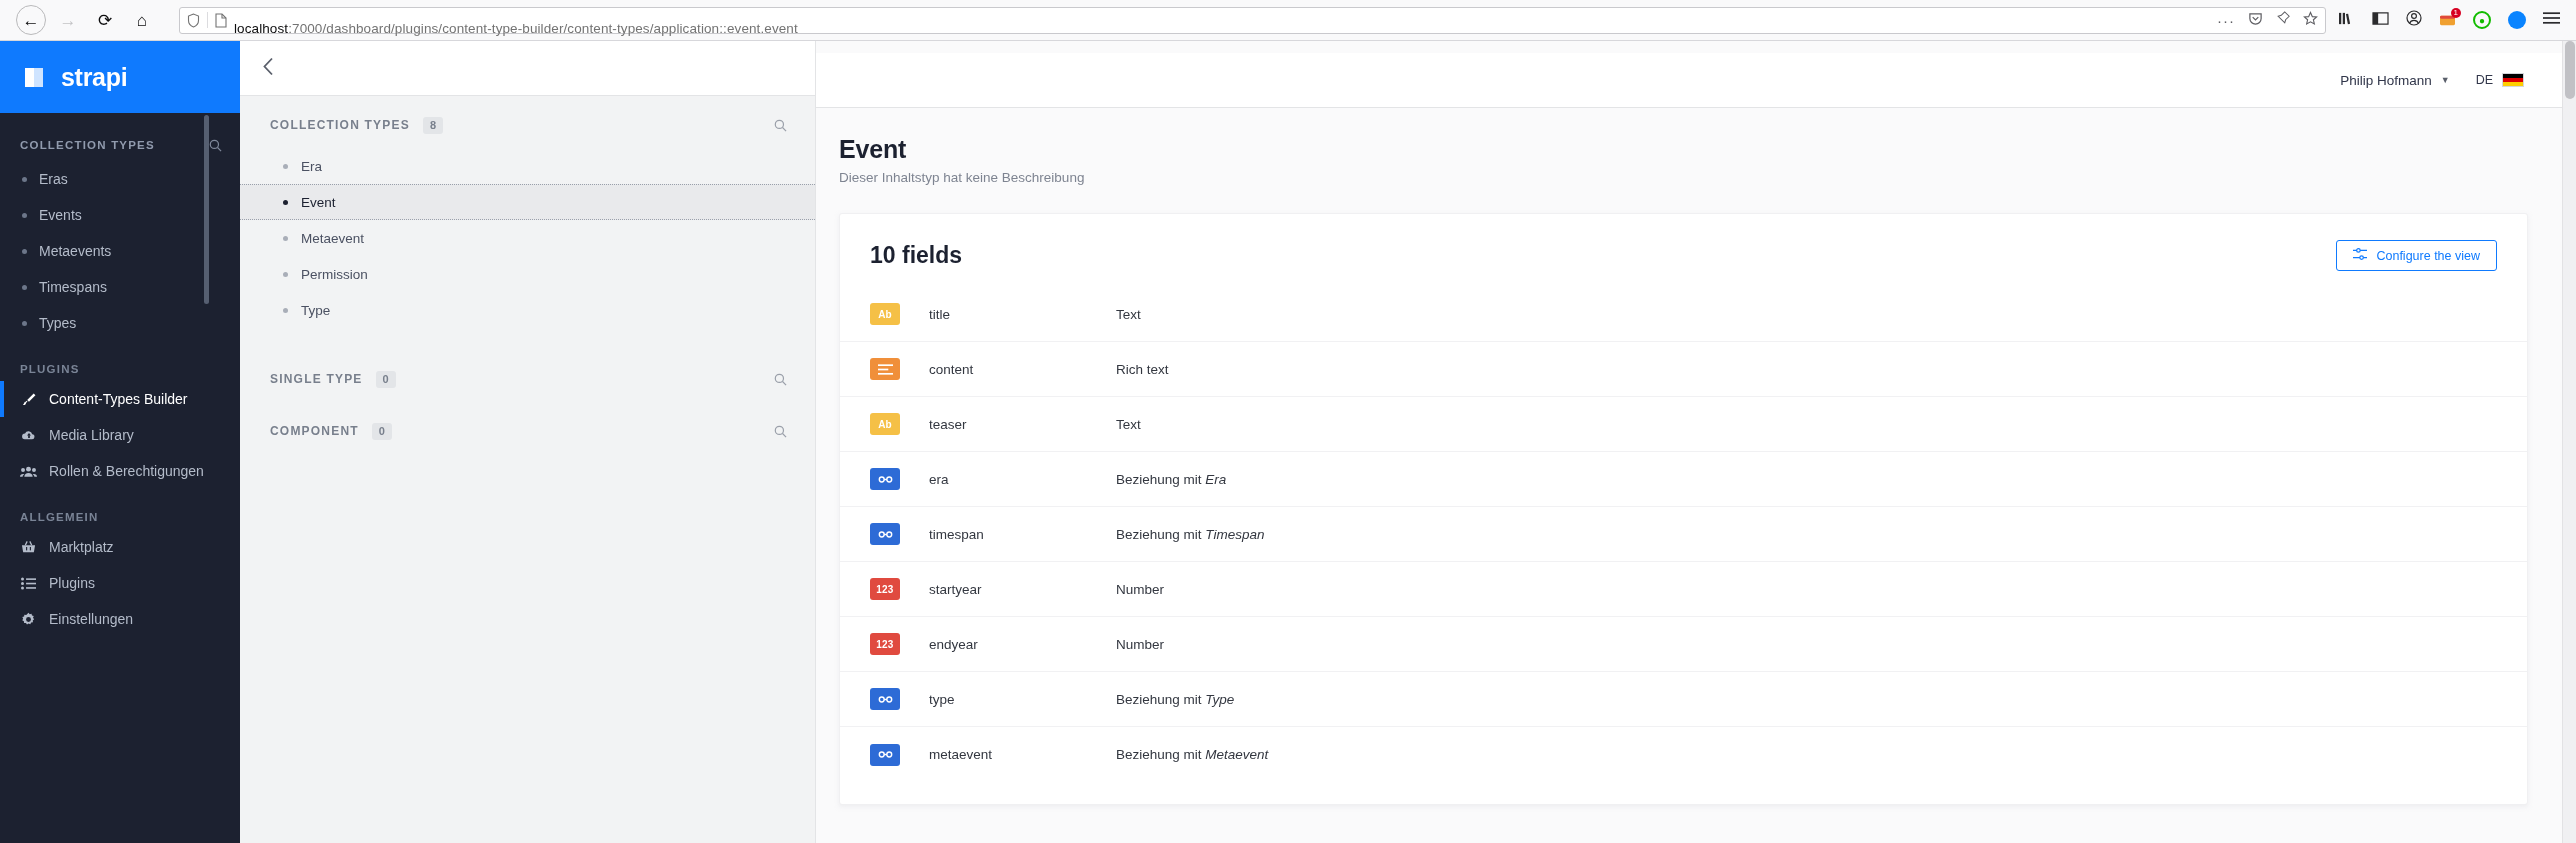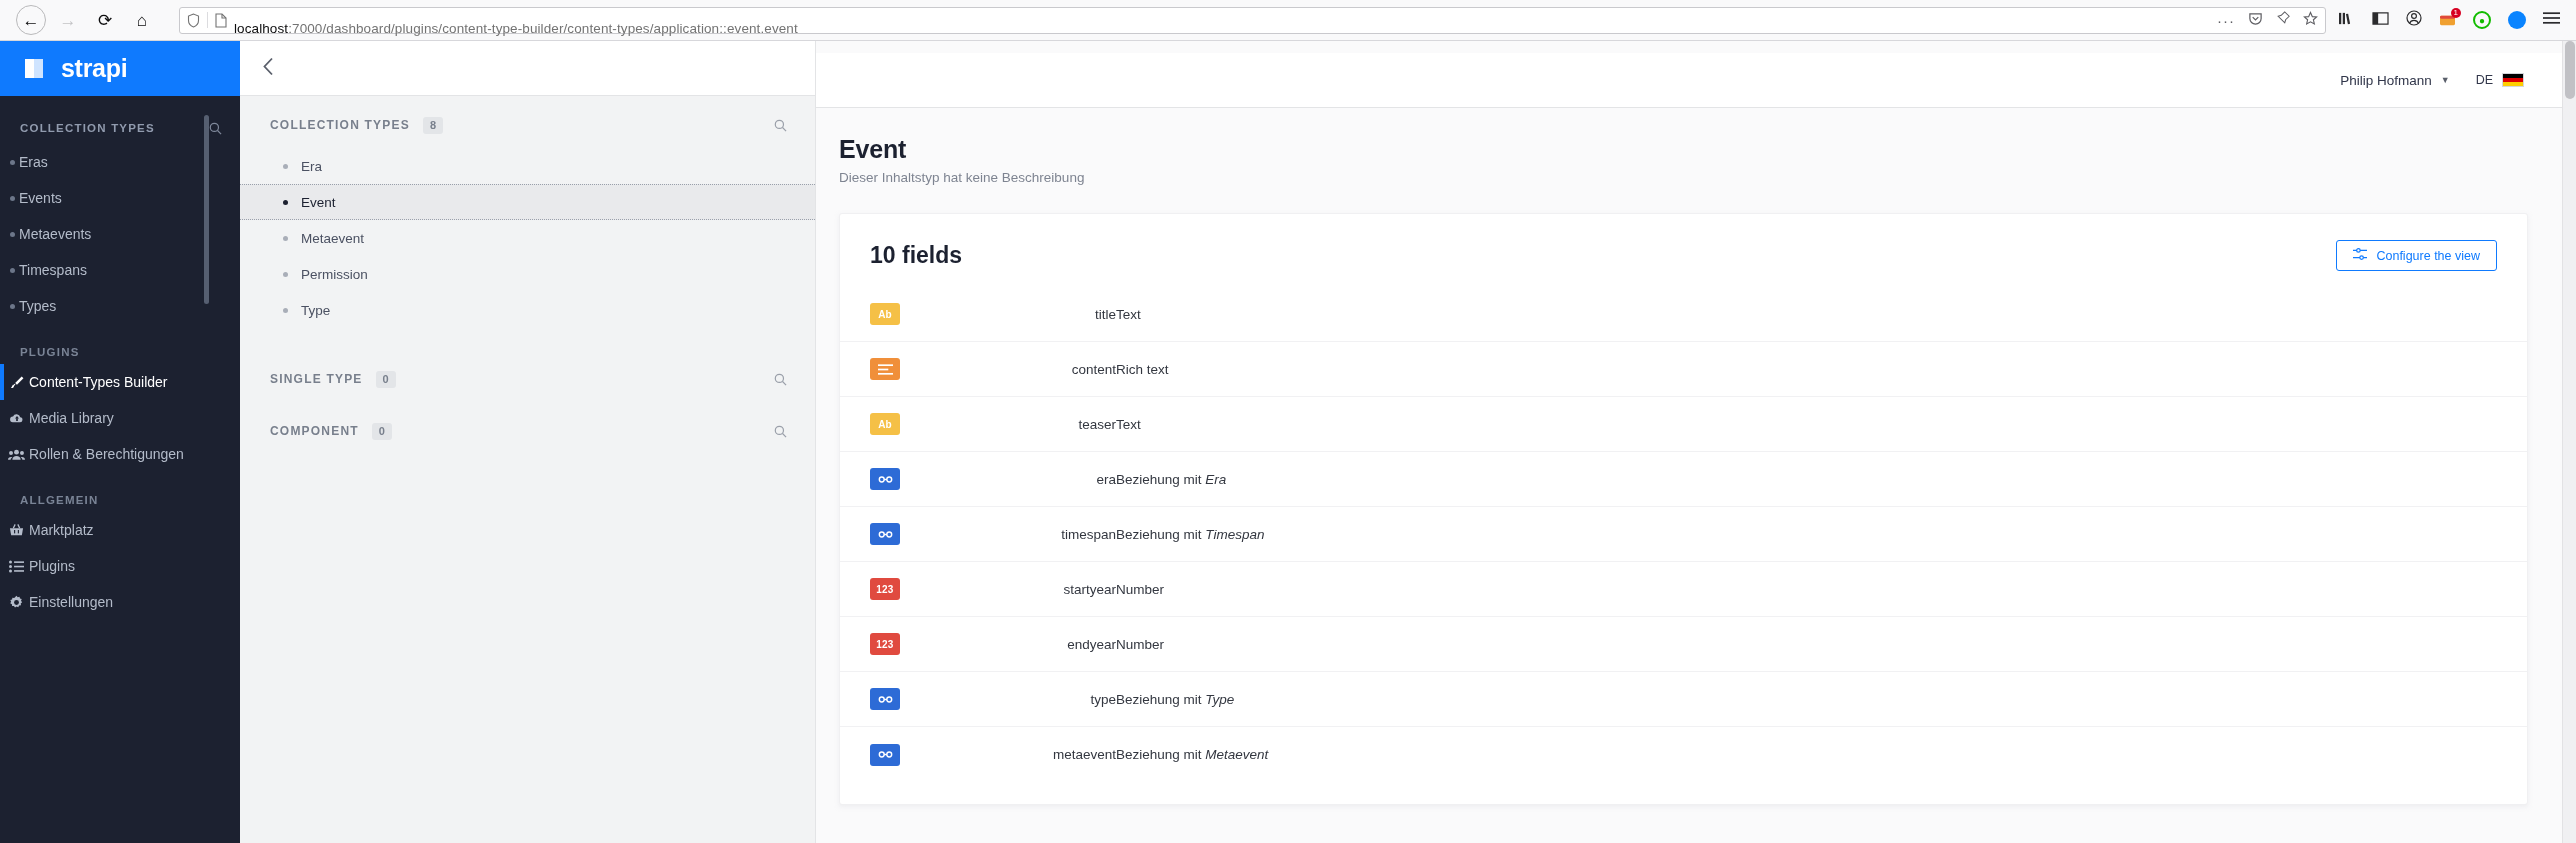--- a/index.html
+++ b/index.html
@@ -65,40 +65,40 @@
 
   
   #app { position: absolute; top: 41px; left: 0; width: 2562px; height: 803px; background: #fafafb; }
 
   
   #sidebar {
     position: absolute; top: 0; left: 0; width: 240px; height: 803px;
     background: #1c2130; color: #919bae;
   }
   #logo {
-    height: 55px; background: #0f7afe; display: flex; align-items: center;
+    height: 72px; background: #0f7afe; display: flex; align-items: center;
     padding-left: 25px; gap: 11px;
   }
   #logo .mark { width: 25px; height: 25px; position: relative; }
   #logo .mark .sq1 { position: absolute; left: 0; top: 3px; width: 18px; height: 9px; background: #fff; }
   #logo .mark .sq2 { position: absolute; left: 9px; top: 3px; width: 9px; height: 19px; background: #cfe4ff; }
   #logo .mark .sq3 { position: absolute; left: 0; top: 12px; width: 9px; height: 10px; background: #fff; }
   #logo .wordmark { color: #fff; font-size: 25px; font-weight: 700; letter-spacing: -0.3px; }
 
   .side-sec-head {
     display: flex; align-items: center; justify-content: space-between;
     padding: 0 18px 0 20px; height: 32px; margin-top: 16px;
   }
   .side-sec-title {
     font-size: 11.5px; font-weight: 700; letter-spacing: 1.2px; color: #919bae;
   }
   .side-search { color: #919bae; opacity: .85; display: flex; }
   .side-item {
-    display: flex; align-items: center; gap: 4px;
-    height: 36px; padding-left: 8px; font-size: 14px; color: #b4bcca;
+    display: flex; align-items: center; gap: 12px;
+    height: 36px; padding-left: 20px; font-size: 14px; color: #b4bcca;
     position: relative;
   }
   .side-item .dot { width: 5px; height: 5px; border-radius: 50%; background: #6c7689; flex: none; margin-left: 2px; }
   .side-item .ico { width: 17px; display: flex; align-items: center; justify-content: center; color: #b4bcca; flex: none; }
   .side-item.active { color: #fff; }
   .side-item.active .ico { color: #fff; }
   .side-item.active::before {
     content: ""; position: absolute; left: 0; top: 0; width: 4px; height: 100%; background: #0f7afe;
   }
   .side-group-label {
@@ -176,21 +176,21 @@
   #configure-btn {
     display: flex; align-items: center; gap: 9px;
     border: 1px solid #0f7afe; color: #0f7afe; background: #fff;
     border-radius: 3px; height: 31px; padding: 0 16px;
     font-size: 12.5px; font-family: "Liberation Sans", sans-serif; cursor: pointer;
   }
 
   #fields-list { margin-top: 16px; }
   .field-row {
     display: flex; align-items: center; height: 55px;
-    border-bottom: 1px solid #f1f1f3; padding-left: 30px; text-align: right;
+    border-bottom: 1px solid #f1f1f3; padding-left: 30px;
   }
   .field-row:last-child { border-bottom: none; }
   .f-icon {
     width: 30px; height: 22px; border-radius: 3px; flex: none;
     display: flex; align-items: center; justify-content: center;
     font-size: 10px; font-weight: 700; color: #fff; letter-spacing: 0.2px;
   }
   .f-name { width: 187px; margin-left: 29px; font-size: 13.5px; color: #333740; }
   .f-type { font-size: 13.5px; color: #333740; }
   .f-type em { font-style: italic; }

